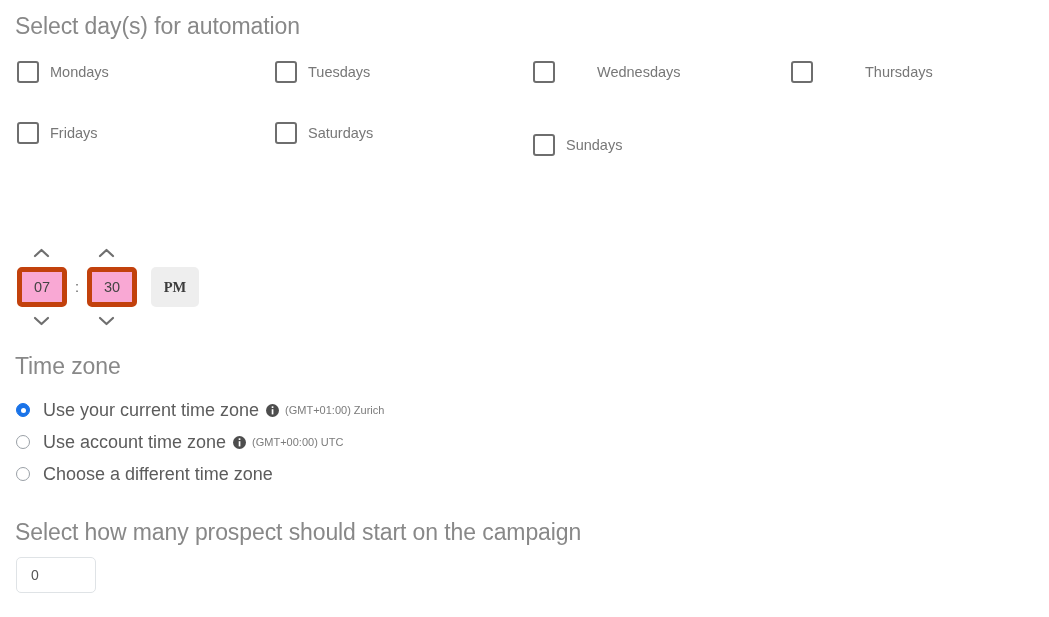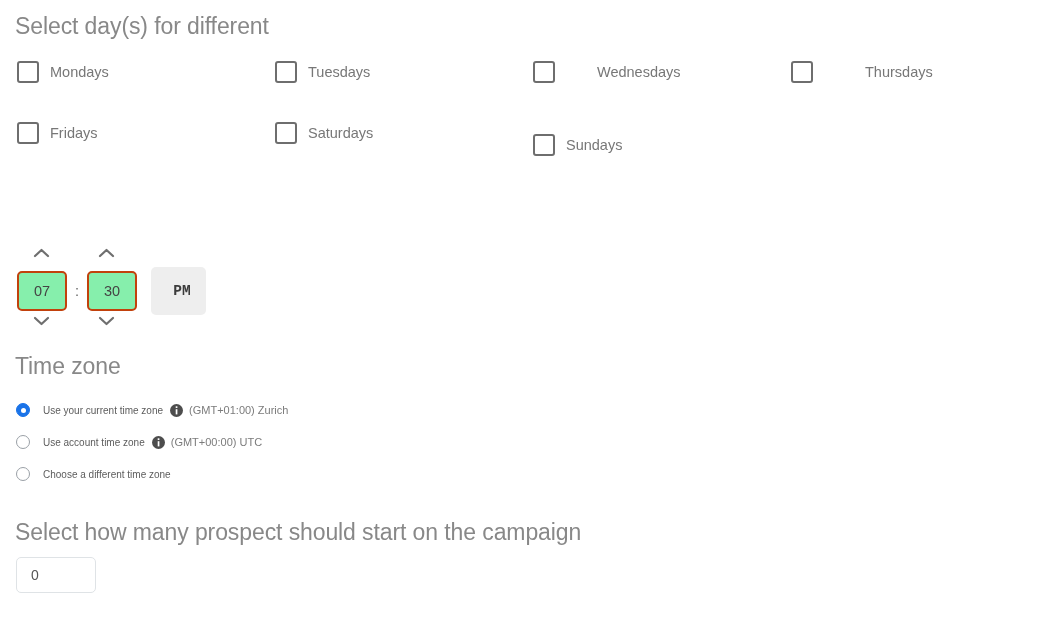--- a/index.html
+++ b/index.html
@@ -59,53 +59,52 @@
   .time-row {
     position: absolute;
     left: 17px;
     top: 267px;
     display: flex;
     align-items: center;
   }
   .time-field {
     width: 50px;
     height: 40px;
-    border: 2px solid #c2410c;
+    border: 5px solid #c2410c;
     border-radius: 5px;
-    background: #86efac;
+    background: #f9a8d4;
     box-sizing: border-box;
     display: flex;
     align-items: center;
     justify-content: center;
     color: #444444;
     font-size: 14.5px;
     cursor: text;
   }
   .time-colon {
     width: 20px;
     text-align: center;
     color: #666666;
     font-size: 14.5px;
   }
   .ampm-btn {
     width: 48px;
-    height: 48px;
+    height: 40px;
     margin-left: 14px;
     border: none;
     border-radius: 5px;
     background: #eeeeee;
     color: #3c3c3c;
     font-size: 14.5px;
     font-weight: 700;
-    font-family: Liberation Mono, monospace;
-    display: flex;
-    align-items: center;
-    justify-content: center;
-    cursor: pointer;
-    padding-left: 7px;
+    font-family: Liberation Serif, serif;
+    display: flex;
+    align-items: center;
+    justify-content: center;
+    cursor: pointer;
   }
   .spin {
     position: absolute;
     width: 22px;
     height: 14px;
     display: flex;
     align-items: center;
     justify-content: center;
     cursor: pointer;
   }
@@ -141,21 +140,21 @@
     width: 5px;
     height: 5px;
     margin-left: -2.5px;
     margin-top: -2.5px;
     border-radius: 50%;
     background: #ffffff;
   }
   .tz-label {
     margin-left: 13px;
     color: #5c5c5c;
-    font-size: 10px;
+    font-size: 18px;
     white-space: nowrap;
   }
   .info-icon {
     margin-left: 7px;
     width: 13px;
     height: 13px;
     flex: 0 0 auto;
     display: inline-flex;
     align-items: center;
     justify-content: center;
@@ -184,21 +183,21 @@
     color: #555555;
     font-size: 14px;
     cursor: text;
   }
 </style>
 </head>
 <body>
 
 <div class="page">
 
-  <div class="section-heading" style="left:15px; top:15px;">Select day(s) for different</div>
+  <div class="section-heading" style="left:15px; top:15px;">Select day(s) for automation</div>
 
   <div class="day-grid" id="day-grid">
       <div class="day-item" style="left: 17px; top: 59px;">
         <span class="cb"></span>
         <span class="day-label">Mondays</span>
       </div>
       <div class="day-item" style="left: 275px; top: 59px;">
         <span class="cb"></span>
         <span class="day-label">Tuesdays</span>
       </div>

